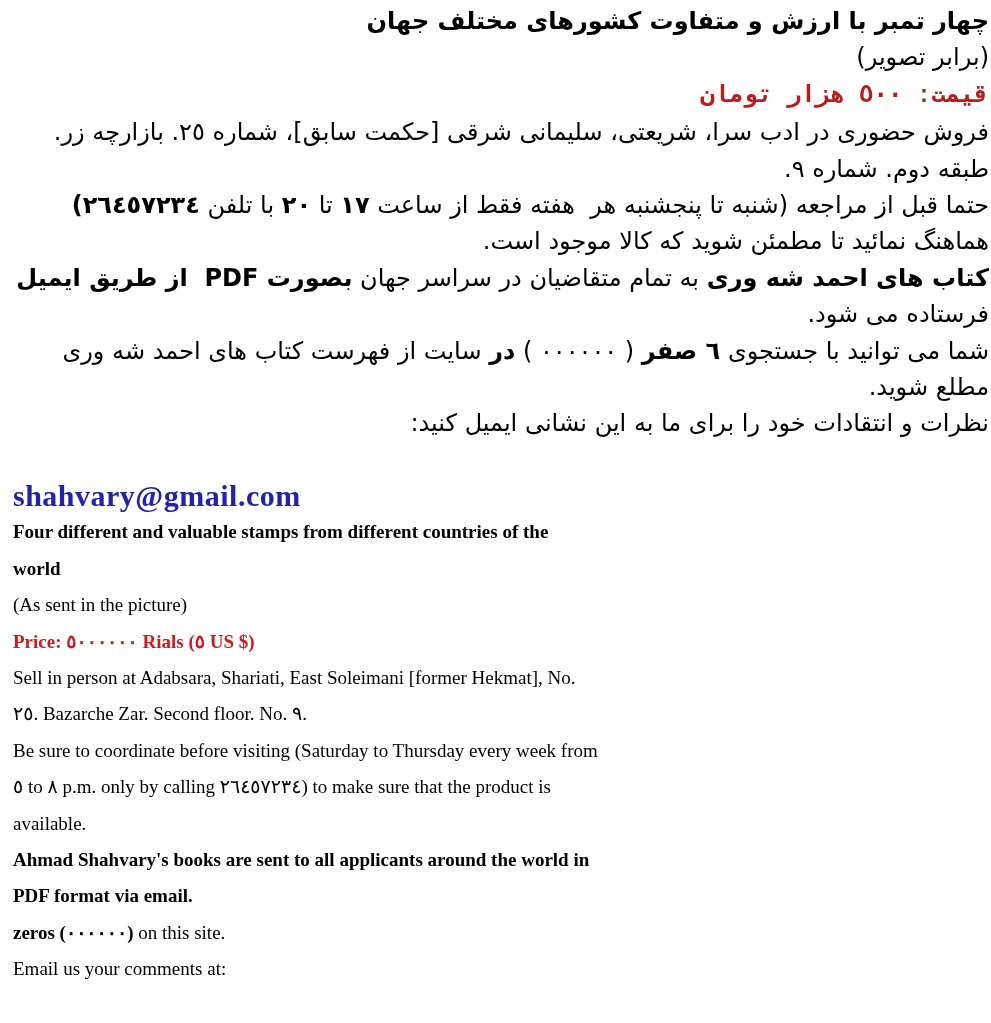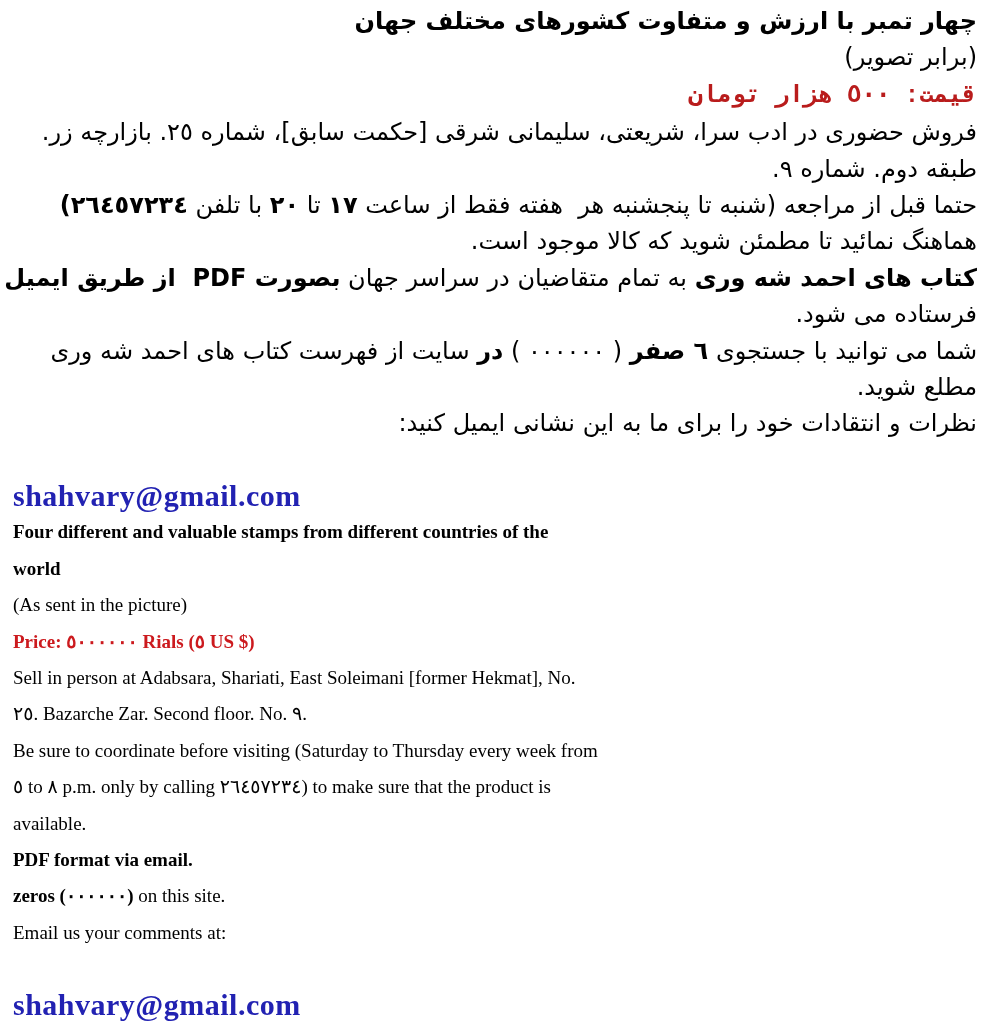--- a/index.html
+++ b/index.html
@@ -7,21 +7,21 @@
     padding: 0;
     background: #ffffff;
     width: 991px;
     height: 1023px;
     overflow: hidden;
   }
   .doc {
     box-sizing: border-box;
     width: 991px;
     height: 1023px;
-    padding: 3px 14px 0 13px;
+    padding: 3px 2px 0 13px;
   }
   .line {
     line-height: 36.4px;
     white-space: pre;
   }
   .rtl {
     direction: rtl;
     text-align: right;
     font-family: "DejaVu Sans", sans-serif;
     font-size: 24px;
@@ -62,17 +62,18 @@
     <div class="line ltr email"><span class="b" style="color: rgb(34, 34, 178);">shahvary@gmail.com</span></div>
     <div class="line ltr"><span class="b">Four different and valuable stamps from different countries of the</span></div>
     <div class="line ltr"><span class="b">world</span></div>
     <div class="line ltr"><span>(As sent in the picture)</span></div>
     <div class="line ltr"><span class="b" style="color: rgb(204, 26, 30);">Price: ٥٠٠٠٠٠٠ Rials (٥ US $)</span></div>
     <div class="line ltr"><span>Sell in person at Adabsara, Shariati, East Soleimani [former Hekmat], No.</span></div>
     <div class="line ltr"><span>٢٥. Bazarche Zar. Second floor. No. ٩.</span></div>
     <div class="line ltr"><span>Be sure to coordinate before visiting (Saturday to Thursday every week from</span></div>
     <div class="line ltr"><span>٥ to ٨ p.m. only by calling ٢٦٤٥٧٢٣٤) to make sure that the product is</span></div>
     <div class="line ltr"><span>available.</span></div>
+    <div class="line ltr"><span class="b">Ahmad Shahvary's books are sent to all applicants around the world in</span></div>
     <div class="line ltr"><span class="b">PDF format via email.</span></div>
     <div class="line ltr"><span class="b">zeros (٠٠٠٠٠٠)</span><span> on this site.</span></div>
     <div class="line ltr"><span>Email us your comments at:</span></div>
     <div class="line ltr email"><span class="b" style="color: rgb(34, 34, 178);">shahvary@gmail.com</span></div>
   </div>
 
 </body></html>

